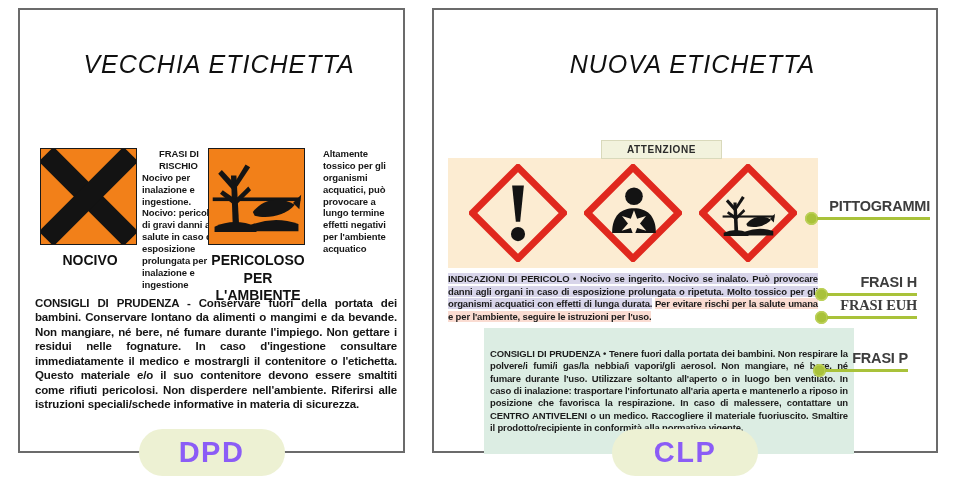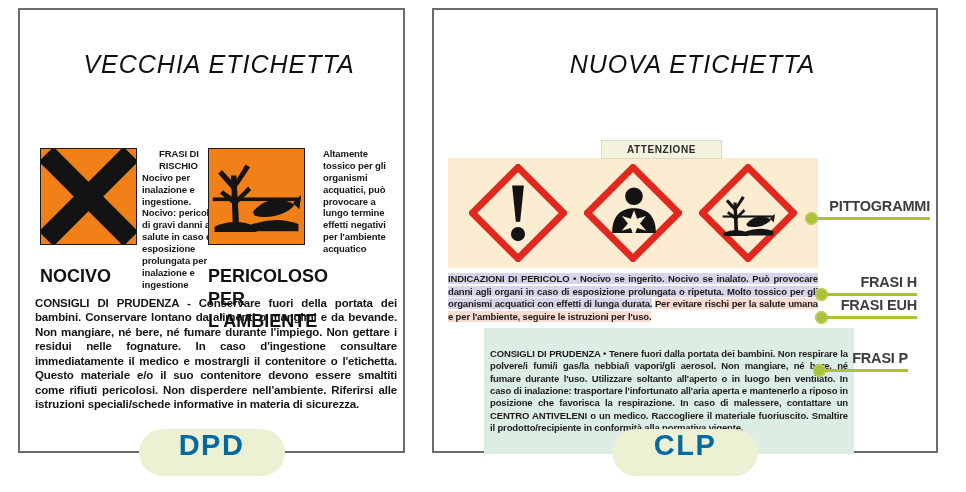--- a/index.html
+++ b/index.html
@@ -15,33 +15,33 @@
     position:absolute;top:40px;left:0;right:0;text-align:center;
     font-style:italic;font-size:25px;letter-spacing:1px;color:#101010;white-space:nowrap;padding-left:15px;
   }
   
   .col{position:absolute;}
   .orange-square{
     width:97px;height:97px;background:#f28019;border:1.5px solid #1a1a1a;
     display:flex;align-items:center;justify-content:center;overflow:hidden;
   }
   .sq-icon{width:100%;height:100%;display:block;}
-  .sq-label{margin-top:20px;font-weight:bold;font-size:18px;line-height:1.25;color:#111;}
+  .sq-label{margin-top:7px;text-align:center;font-weight:bold;font-size:14px;line-height:1.25;color:#111;}
   .smalltext{position:absolute;font-size:9.5px;font-weight:bold;line-height:1.25;color:#161616;letter-spacing:-0.1px;}
   .smalltext .blockhead{display:block;margin-left:17px;}
   .advice{
     position:absolute;left:15px;top:286px;width:362px;
     font-size:11.5px;font-weight:bold;line-height:1.26;text-align:justify;
     letter-spacing:-0.15px;color:#141414;
   }
   .pill{
     position:absolute;left:50%;top:419px;transform:translateX(-50%);
     width:146px;height:47px;border-radius:26px;background:#edf1d3;
-    display:flex;justify-content:center;
-    font-size:29px;font-weight:bold;color:#0369a1;letter-spacing:1.5px;z-index:3;
+    display:flex;align-items:center;justify-content:center;
+    font-size:29px;font-weight:bold;color:#8b5cf6;letter-spacing:1.5px;z-index:3;
   }
   
   .signal{
     position:absolute;left:161px;top:130px;width:121px;height:19px;
     background:#f2f2dd;border:1px solid #d9d9bb;text-align:center;
     font-size:10px;font-weight:bold;letter-spacing:0.6px;line-height:17px;color:#2b2b2b;z-index:2;margin-left:6px;
   }
   .band{
     position:absolute;left:14px;top:148px;width:370px;height:110px;background:#fcecd2;
     display:flex;align-items:center;justify-content:center;gap:17px;
@@ -177,21 +177,21 @@
     <div class="callout-line">
       <span class="callout-label">PITTOGRAMMI</span>
     </div>
   </div>
   <div class="callout" style="top:263px;left:381px;right:19px;">
     <span class="dot"></span>
     <div class="callout-line">
       <span class="callout-label">FRASI H</span>
     </div>
   </div>
-  <div class="callout" style="top:286px;left:381px;right:19px;">
+  <div class="callout" style="top:286px;left:381px;right:19px;font-family:Liberation Serif, serif;">
     <span class="dot"></span>
     <div class="callout-line">
       <span class="callout-label">FRASI EUH</span>
     </div>
   </div>
   <div class="callout" style="top:339px;left:379px;right:28px;">
     <span class="dot"></span>
     <div class="callout-line">
       <span class="callout-label">FRASI P</span>
     </div>

